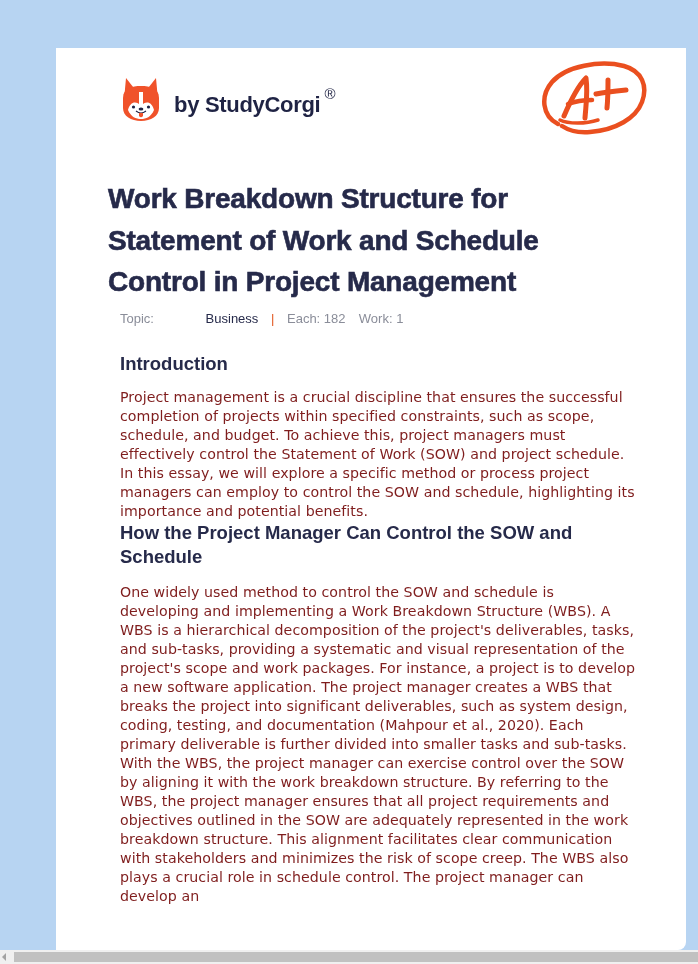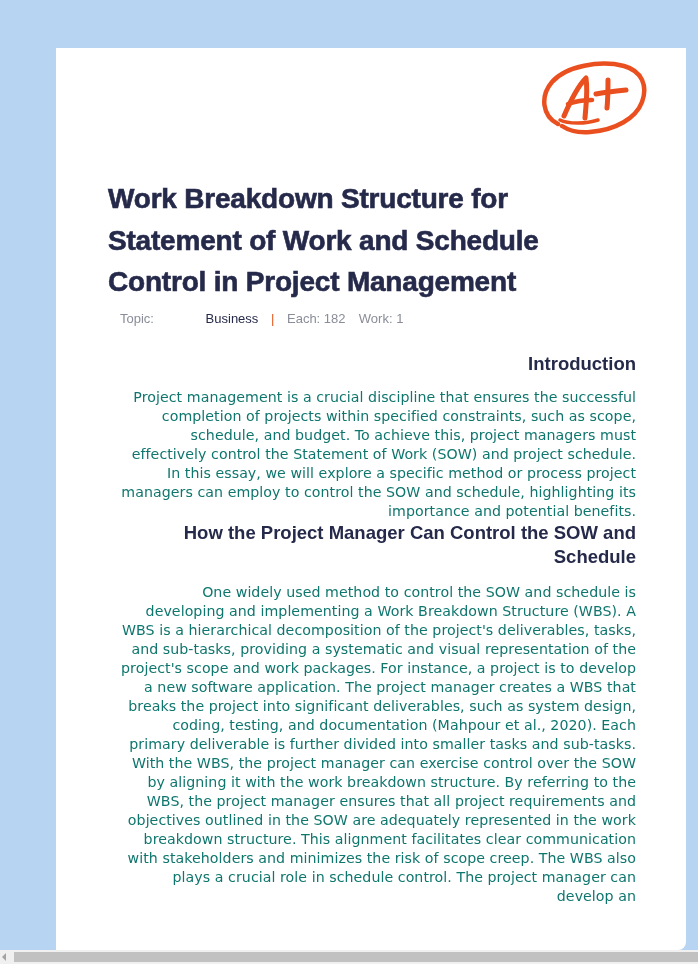--- a/index.html
+++ b/index.html
@@ -95,42 +95,41 @@
     }
     .meta .gap {
       display: inline-block;
       width: 6px;
     }
     .content {
       position: absolute;
       left: 64px;
       top: 304px;
       width: 516px;
-      text-align: right;
     }
     .h2 {
       margin: 0;
       font-family: "Liberation Sans", sans-serif;
       font-weight: bold;
       font-size: 18.5px;
       line-height: 24px;
       color: #262a4a;
     }
     .h2.intro {
       margin-bottom: 12px;
     }
     .h2.section {
       margin-bottom: 14px;
     }
     .para {
       margin: 0;
       font-family: "DejaVu Sans", sans-serif;
       font-size: 14.2px;
       line-height: 19px;
-      color: #0f766e;
+      color: #7f1d1d;
       letter-spacing: 0.05px;
     }
     .scrollbar {
       position: absolute;
       left: 0;
       top: 950px;
       width: 698px;
       height: 14px;
       background: #f0f0f0;
     }
@@ -151,20 +150,44 @@
       width: 684px;
       height: 10px;
       background: #c1c1c1;
     }
   </style>
 </head>
 <body>
 
 <div class="card">
 
+  <div class="logo">
+    <svg class="logo-icon" viewBox="0 0 42 46">
+
+      <path d="M4 24 L6 2 L17 16 Z" fill="#f0522a"></path>
+      <path d="M38 24 L36 2 L25 16 Z" fill="#f0522a"></path>
+
+      <path d="M3 22 C3 12 12 10 21 10 C30 10 39 12 39 22 L39 32 C39 40 31 45 21 45 C11 45 3 40 3 32 Z" fill="#f0522a"></path>
+
+      <path d="M8 34 C10 26 16 24 21 30 C26 24 32 26 34 34 C31 41 26 43 21 43 C16 43 11 41 8 34 Z" fill="#ffffff"></path>
+
+      <path d="M19 16 L23 16 L23 30 L19 30 Z" fill="#ffffff"></path>
+
+      <circle cx="13.5" cy="31" r="1.6" fill="#1f2344"></circle>
+      <circle cx="28.5" cy="31" r="1.6" fill="#1f2344"></circle>
+
+      <ellipse cx="21" cy="33" rx="2.4" ry="1.6" fill="#1f2344"></ellipse>
+
+      <path d="M16 35 Q21 39 26 35" stroke="#1f2344" stroke-width="1.2" fill="none"></path>
+
+      <path d="M19 37 L23 37 L23 40 Q21 42.5 19 40 Z" fill="#f0522a"></path>
+    </svg>
+    <span class="logo-text">by StudyCorgi</span>
+    <span class="logo-reg">®</span>
+  </div>
 
   <svg class="grade-badge" viewBox="0 0 110 82">
     <path d="M20 66 C4 58 2 38 14 24 C28 8 62 2 86 8 C104 13 110 28 104 44 C98 60 78 72 52 74 C40 75 30 72 24 68" stroke="#ea4f1f" stroke-width="4.5" fill="none" stroke-linecap="round"></path>
     <path d="M22 62 C30 66 48 66 60 62" stroke="#ea4f1f" stroke-width="3.5" fill="none" stroke-linecap="round"></path>
 
     <path d="M26 58 C32 44 40 28 48 20 C50 34 48 46 47 60" stroke="#ea4f1f" stroke-width="5" fill="none" stroke-linecap="round" stroke-linejoin="round"></path>
     <path d="M30 46 C38 43 46 42 54 42" stroke="#ea4f1f" stroke-width="4.5" fill="none" stroke-linecap="round"></path>
 
     <path d="M70 22 C70 32 70 40 69 50" stroke="#ea4f1f" stroke-width="5" fill="none" stroke-linecap="round"></path>
     <path d="M58 36 C68 34 78 33 88 32" stroke="#ea4f1f" stroke-width="5" fill="none" stroke-linecap="round"></path>

